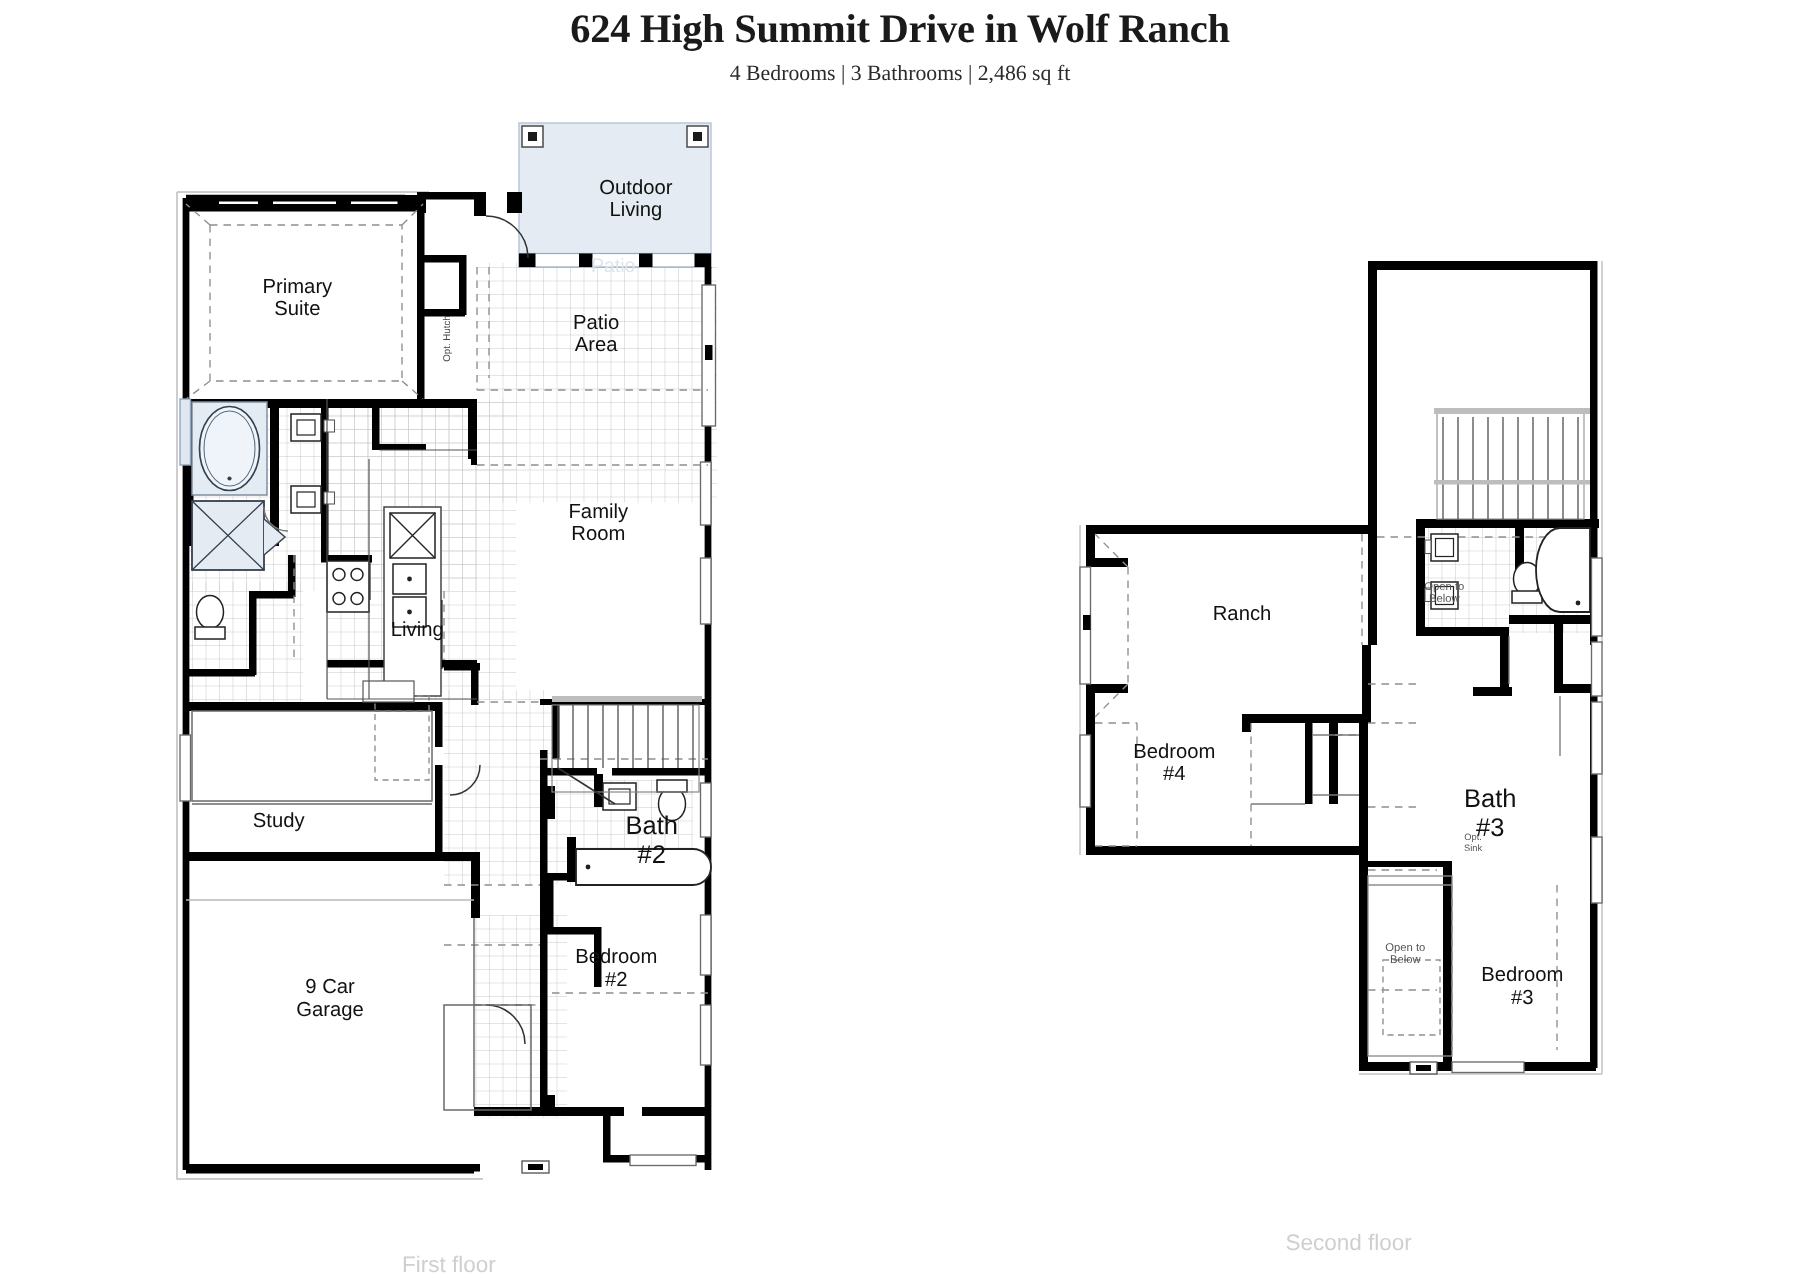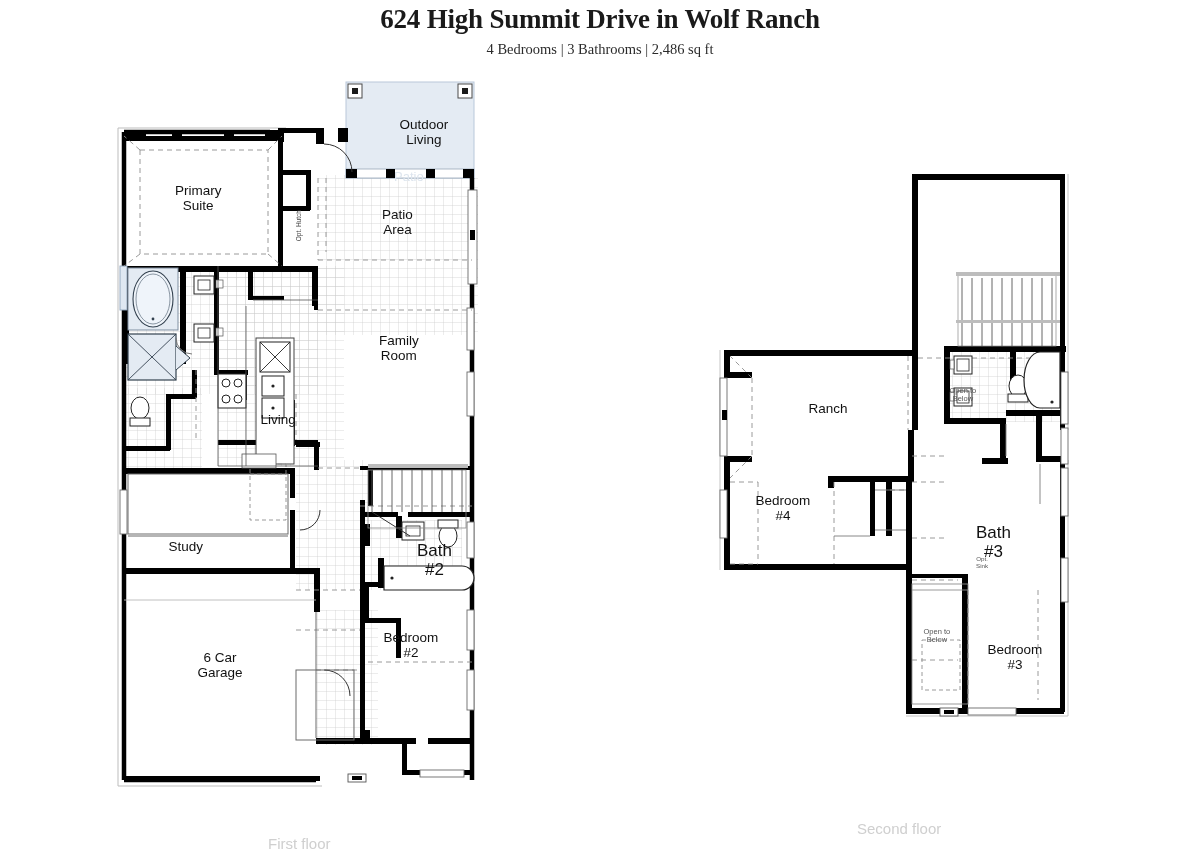--- a/index.html
+++ b/index.html
@@ -506,21 +506,21 @@
       <div class="rlabel r-lg" style="left: 382px; top: 206.5px;">Patio
 Area</div>
       <div class="rlabel r-lg" style="left: 379px; top: 332.5px;">Family
 Room</div>
       <div class="rlabel r-lg" style="left: 260.5px; top: 411.5px;">Living</div>
       <div class="rlabel r-lg" style="left: 168.5px; top: 502.5px; margin-top: 36px;">Study</div>
       <div class="rlabel r-md" style="left: 417px; top: 541px;">Bath
 #2</div>
       <div class="rlabel r-lg" style="left: 383.5px; top: 629.5px;">Bedroom
 #2</div>
-      <div class="rlabel r-lg" style="left: 197.5px; top: 649.5px;">6 Car
+      <div class="rlabel r-lg" style="left: 197.5px; top: 649.5px;">9 Car
 Garage</div>
       <div class="rlabel r-sm" style="left: 949.5px; top: 386.5px;">Open to
 Below</div>
       <div class="rlabel r-lg" style="left: 808.5px; top: 400.5px;">Ranch</div>
       <div class="rlabel r-lg" style="left: 755.5px; top: 492.5px;">Bedroom
 #4</div>
       <div class="rlabel r-md" style="left: 976px; top: 523px;">Bath
 #3</div>
       <div class="rlabel r-xs" style="left: 976px; top: 555px;">Opt.
 Sink</div>

